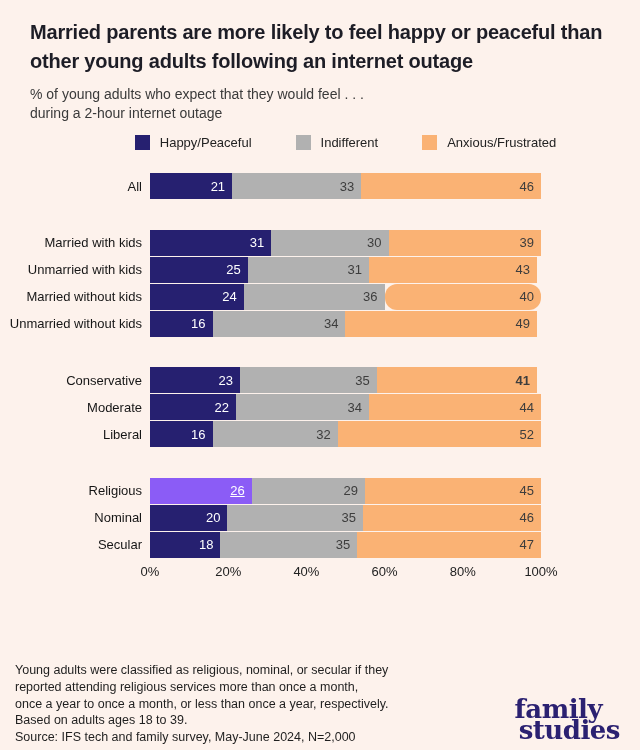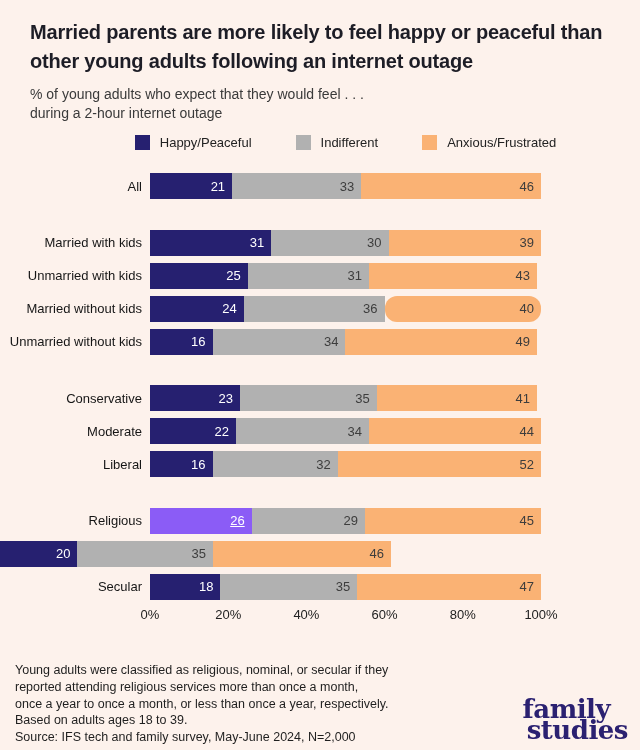--- a/index.html
+++ b/index.html
@@ -34,21 +34,21 @@
     align-items: center;
     gap: 44px;
     font-size: 13px;
     color: #222;
   }
   .legend-item { display: flex; align-items: center; }
   .swatch { width: 15px; height: 15px; margin-right: 10px; flex: none; }
   .chart { margin-top: 23px; }
   .group { margin-bottom: 30.5px; }
   .group:last-child { margin-bottom: 0; }
-  .row { display: flex; align-items: center; margin-bottom: 7px; }
+  .row { display: flex; align-items: center; margin-bottom: 1px; }
   .row-label {
     width: 142px;
     padding-right: 8px;
     text-align: right;
     font-size: 13px;
     color: #161616;
     flex: none;
     white-space: nowrap;
   }
   .bar { width: 391px; height: 26px; display: flex; flex: none; }
@@ -75,21 +75,21 @@
     position: absolute;
     left: 15px;
     top: 662px;
     font-size: 12.5px;
     line-height: 16.8px;
     color: #1f1f1f;
     white-space: pre-line;
   }
   .logo {
     position: absolute;
-    right: 12px;
+    right: 20px;
     bottom: 9px;
     text-align: right;
     font-family: "DejaVu Serif", serif;
     font-weight: bold;
     color: #2b2171;
     font-size: 26px;
     line-height: 21px;
     letter-spacing: -0.5px;
   }
   .logo .l1 { padding-right: 18px; }
@@ -162,21 +162,21 @@
           <div class="seg" style="width: 49%; background: rgb(250, 178, 116); color: rgb(61, 61, 61);">49</div>
         </div>
       </div>
     </div>
     <div class="group">
       <div class="row">
         <div class="row-label">Conservative</div>
         <div class="bar">
           <div class="seg" style="width: 23%; background: rgb(38, 32, 112); color: rgb(255, 255, 255);">23</div>
           <div class="seg" style="width: 35%; background: rgb(177, 177, 177); color: rgb(61, 61, 61);">35</div>
-          <div class="seg" style="width: 41%; background: rgb(250, 178, 116); color: rgb(61, 61, 61);">41</div>
+          <div class="seg" style="width: 41%; background: rgb(250, 178, 116); color: rgb(61, 61, 61); font-weight: bold;">41</div>
         </div>
       </div>
       <div class="row">
         <div class="row-label">Moderate</div>
         <div class="bar">
           <div class="seg" style="width: 22%; background: rgb(38, 32, 112); color: rgb(255, 255, 255);">22</div>
           <div class="seg" style="width: 34%; background: rgb(177, 177, 177); color: rgb(61, 61, 61);">34</div>
           <div class="seg" style="width: 44%; background: rgb(250, 178, 116); color: rgb(61, 61, 61);">44</div>
         </div>
       </div>
@@ -192,20 +192,21 @@
     <div class="group">
       <div class="row">
         <div class="row-label">Religious</div>
         <div class="bar">
           <div class="seg" style="width: 26%; background: #8b5cf6; color: rgb(255, 255, 255); text-decoration: underline;">26</div>
           <div class="seg" style="width: 29%; background: rgb(177, 177, 177); color: rgb(61, 61, 61);">29</div>
           <div class="seg" style="width: 45%; background: rgb(250, 178, 116); color: rgb(61, 61, 61);">45</div>
         </div>
       </div>
       <div class="row">
+        <div class="row-label">Nominal</div>
         <div class="bar">
           <div class="seg" style="width: 20%; background: rgb(38, 32, 112); color: rgb(255, 255, 255);">20</div>
           <div class="seg" style="width: 35%; background: rgb(177, 177, 177); color: rgb(61, 61, 61);">35</div>
           <div class="seg" style="width: 46%; background: rgb(250, 178, 116); color: rgb(61, 61, 61);">46</div>
         </div>
       </div>
       <div class="row">
         <div class="row-label">Secular</div>
         <div class="bar">
           <div class="seg" style="width: 18%; background: rgb(38, 32, 112); color: rgb(255, 255, 255); padding-left: 28px;">18</div>

